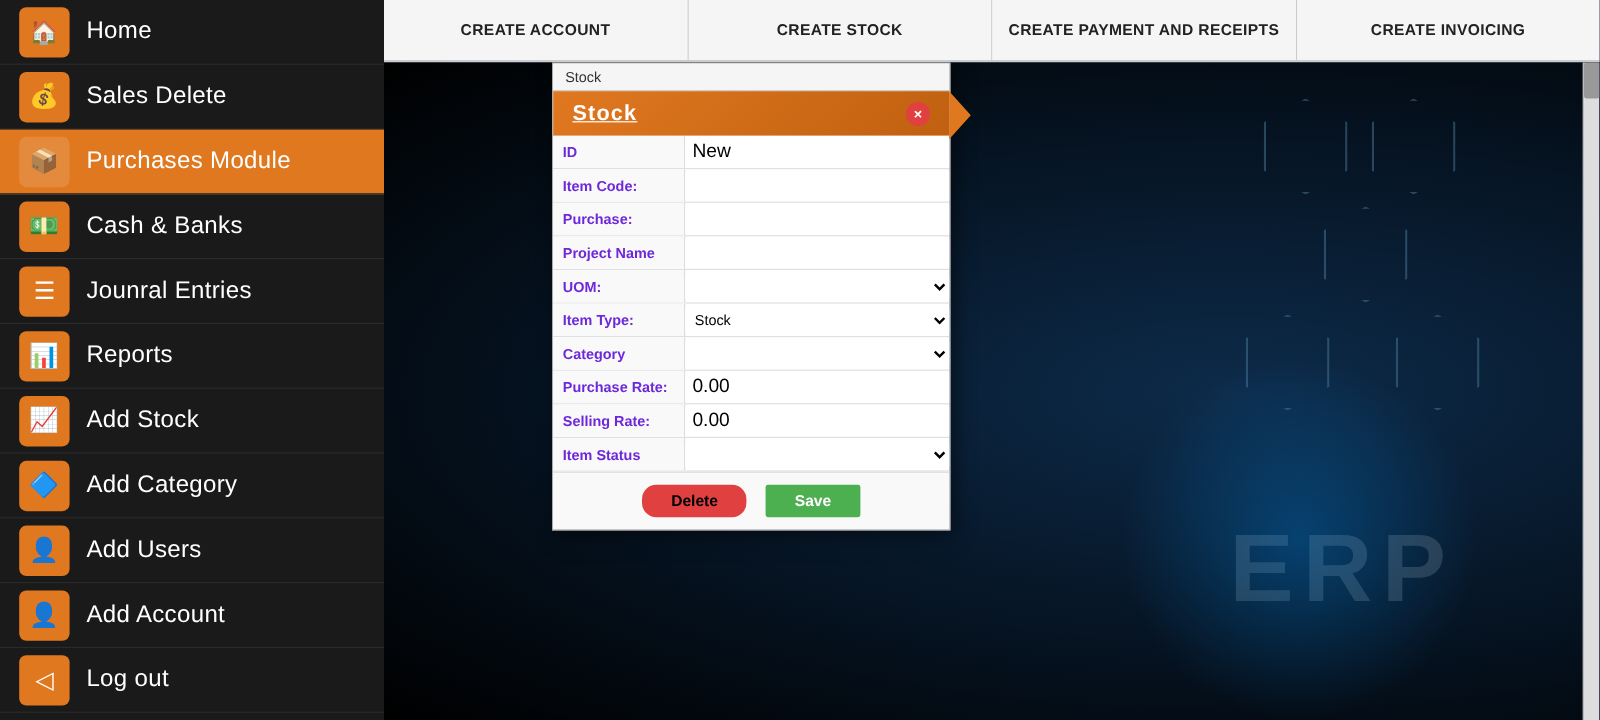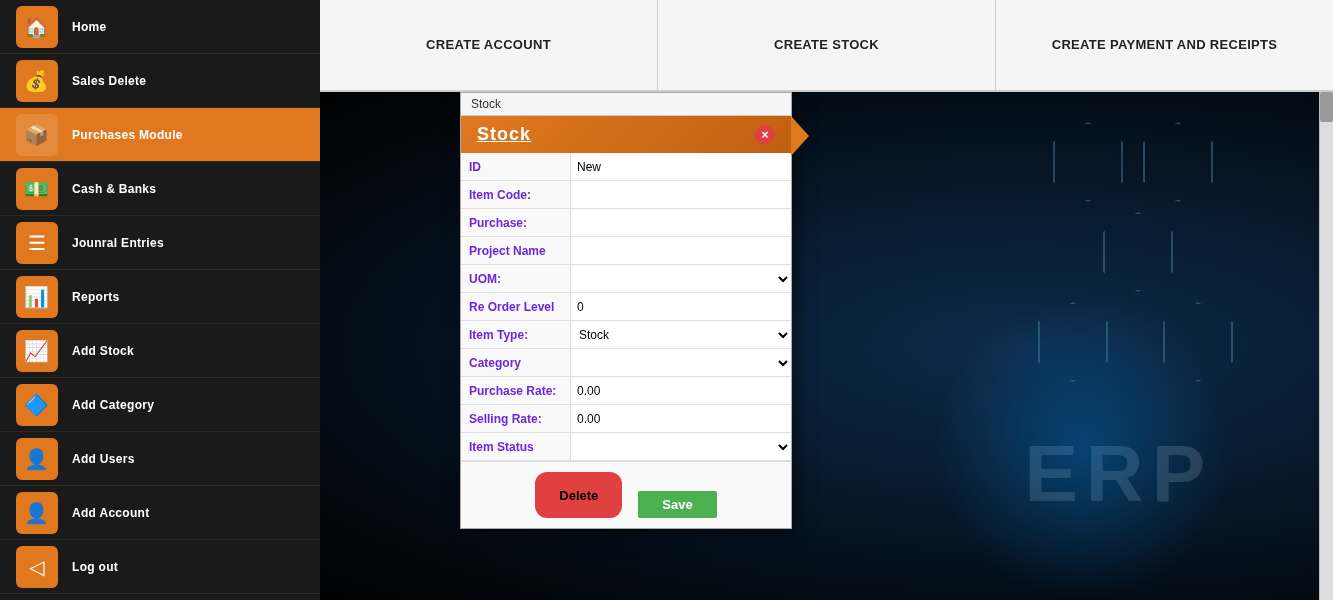--- a/index.html
+++ b/index.html
@@ -43,40 +43,40 @@
       margin-right: 14px;
       flex-shrink: 0;
       color: white;
       font-size: 20px;
     }
     .sidebar-item.active .sidebar-icon {
       background: #fff2;
     }
     .sidebar-label {
       color: white;
-      font-size: 12px;
-      font-weight: 700;
+      font-size: 20px;
+      font-weight: 400;
       letter-spacing: 0.3px;
     }
 
     
     .main {
       flex: 1;
       display: flex;
       flex-direction: column;
       position: relative;
       overflow: hidden;
     }
 
     
     .top-nav {
       display: flex;
       background: #f0f0f0;
       border-bottom: 2px solid #ccc;
-      height: 92px;
+      height: 52px;
       flex-shrink: 0;
     }
     .nav-btn {
       flex: 1;
       display: flex;
       align-items: center;
       justify-content: center;
       text-align: center;
       padding: 8px 12px;
       border-right: 1px solid #ccc;
@@ -232,21 +232,21 @@
       font-weight: 600;
       background: #f9f9f9;
       border-right: 1px solid #ddd;
       align-self: stretch;
       display: flex;
       align-items: center;
     }
     .form-input {
       flex: 1;
       padding: 3px 6px;
-      font-size: 12px;
+      font-size: 16px;
       border: none;
       outline: none;
       background: white;
     }
     .form-select {
       flex: 1;
       padding: 2px 4px;
       font-size: 12px;
       border: none;
       outline: none;
@@ -275,21 +275,20 @@
     }
     .btn-save {
       padding: 6px 24px;
       background: #4caf50;
       color: white;
       border: none;
       font-size: 13px;
       font-weight: 600;
       cursor: pointer;
       border-radius: 2px;
-      margin-top: 19px;
     }
 
     
     .glow-circle {
       position: absolute;
       bottom: 0;
       right: 100px;
       width: 300px;
       height: 300px;
       border-radius: 50%;
@@ -358,20 +357,21 @@
   </div>
 
 </nav>
 
 <div class="main">
 
   <div class="top-nav">
     <div class="nav-btn">CREATE ACCOUNT</div>
     <div class="nav-btn">CREATE STOCK</div>
     <div class="nav-btn">CREATE PAYMENT AND RECEIPTS</div>
+    <div class="nav-btn">CREATE INVOICING</div>
   </div>
 
   <div class="content-area">
     <div class="bg-overlay"></div>
 
     <div class="hex-group">
       <div class="hex" style="top:10px; right:60px; width:70px; height:80px;"></div>
       <div class="hex" style="top:10px; right:150px; width:70px; height:80px;"></div>
       <div class="hex" style="top:100px; right:100px; width:70px; height:80px;"></div>
       <div class="hex" style="top:190px; right:40px; width:70px; height:80px;"></div>
@@ -416,24 +416,20 @@
           <input class="form-input" type="text" style="">
         </div>
 
         <div class="form-row">
           <div class="form-label">UOM:</div>
           <select class="form-select">
             <option></option>
           </select>
         </div>
 
-        <div class="form-row">
-          <div class="form-label">Re Order Level</div>
-          <input class="form-input" type="text" value="0" style="">
-        </div>
 
         <div class="form-row">
           <div class="form-label">Item Type:</div>
           <select class="form-select">
             <option>Stock</option>
           </select>
         </div>
 
         <div class="form-row">
           <div class="form-label">Category</div>

